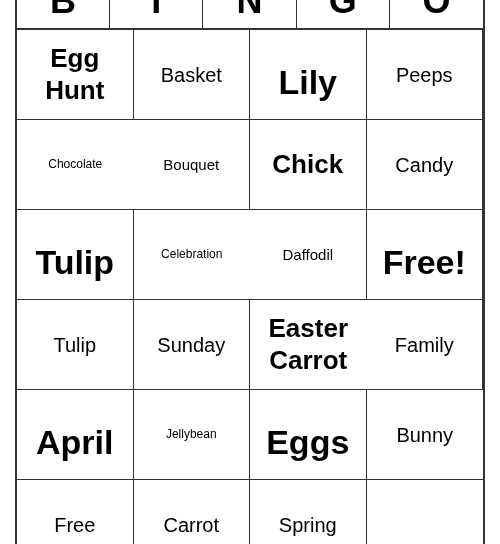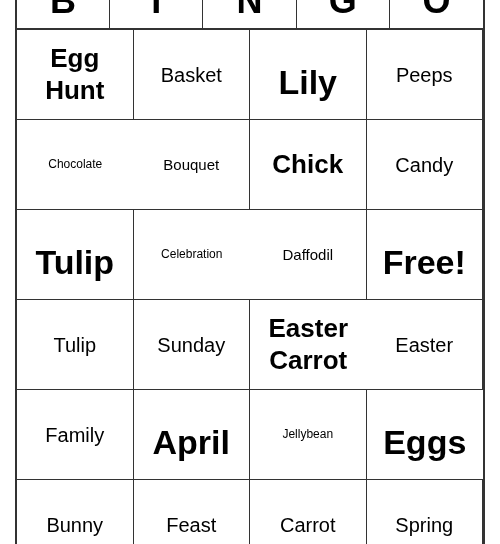--- a/index.html
+++ b/index.html
@@ -145,39 +145,36 @@
       <div class="bingo-cell">
         <span class="size-md">Tulip</span>
       </div>
       <div class="bingo-cell">
         <span class="size-md">Sunday</span>
       </div>
       <div class="bingo-cell">
         <span class="size-lg">Easter Carrot</span>
       </div>
       <div class="bingo-cell">
-        <span class="size-md">Easter</span>
-      </div>
-      <div class="bingo-cell">
         <span class="size-md">Family</span>
       </div>
       <div class="bingo-cell">
         <span class="size-xl">April</span>
       </div>
       <div class="bingo-cell">
         <span class="size-xs">Jellybean</span>
       </div>
       <div class="bingo-cell">
         <span class="size-xl">Eggs</span>
       </div>
       <div class="bingo-cell">
         <span class="size-md">Bunny</span>
       </div>
       <div class="bingo-cell">
-        <span class="size-md">Feast</span>
+        <span class="size-md">Free</span>
       </div>
       <div class="bingo-cell">
         <span class="size-md">Carrot</span>
       </div>
       <div class="bingo-cell">
         <span class="size-md">Spring</span>
       </div>
     </div>
 </div>
 

